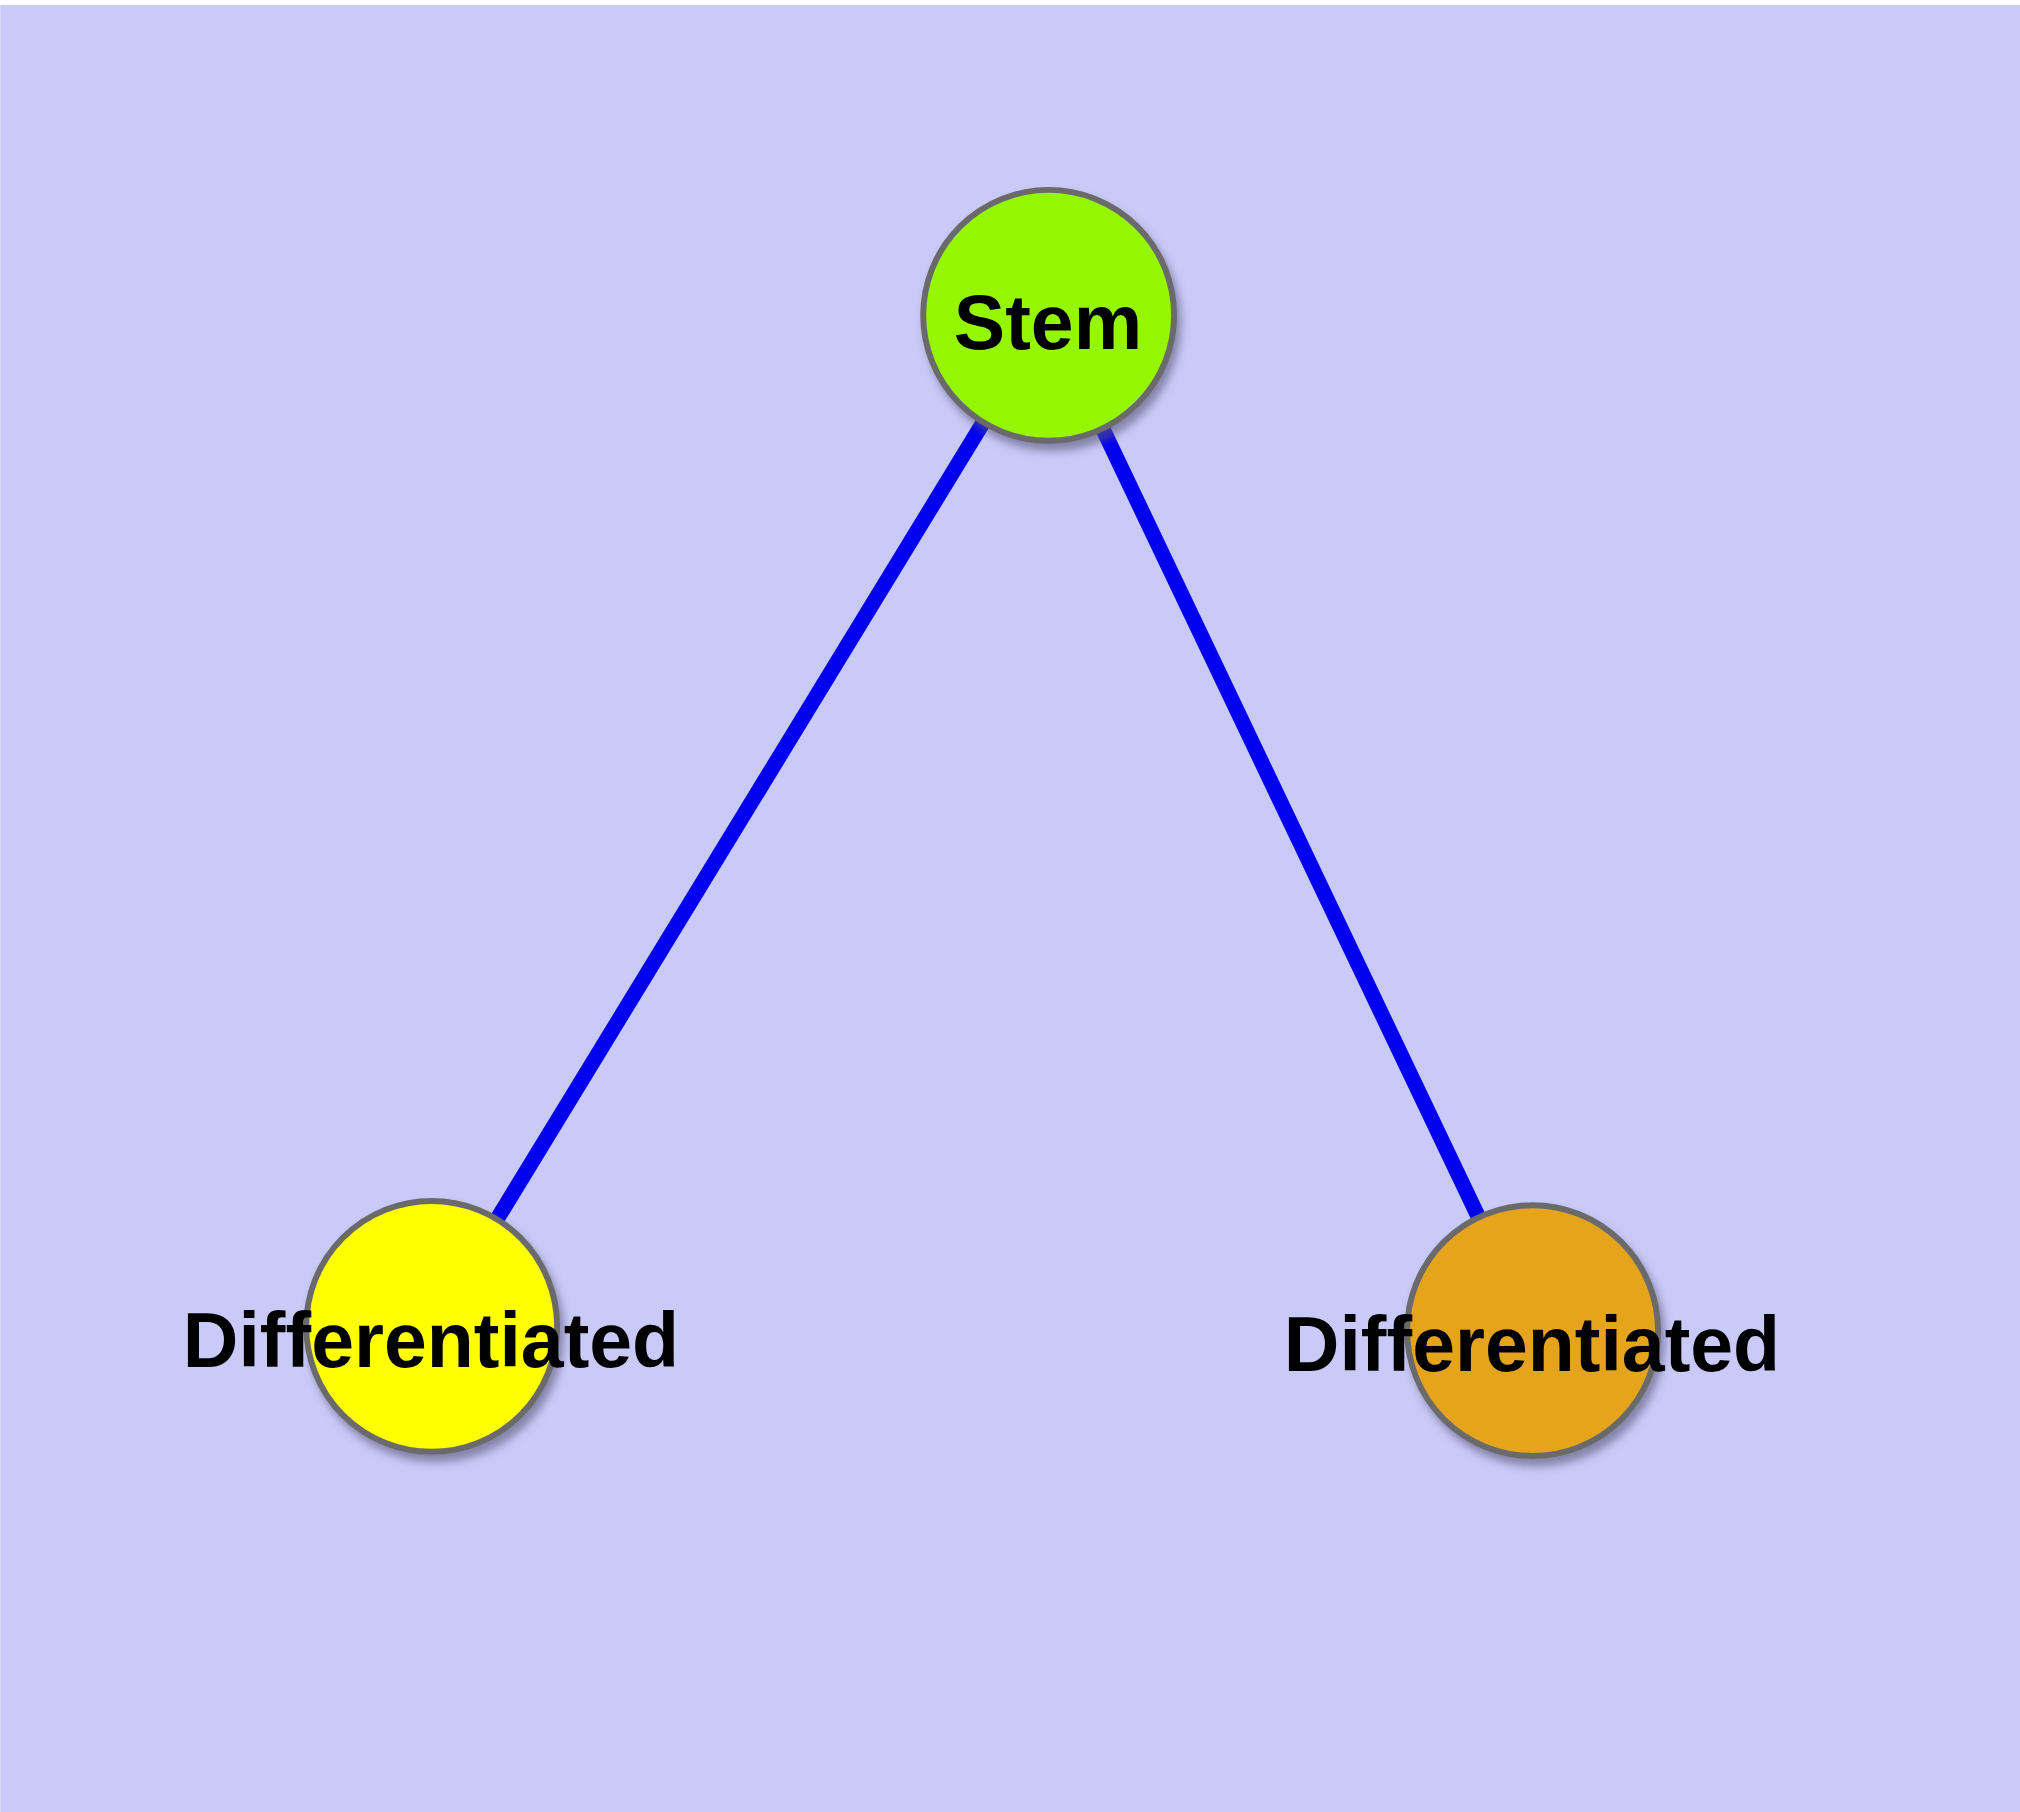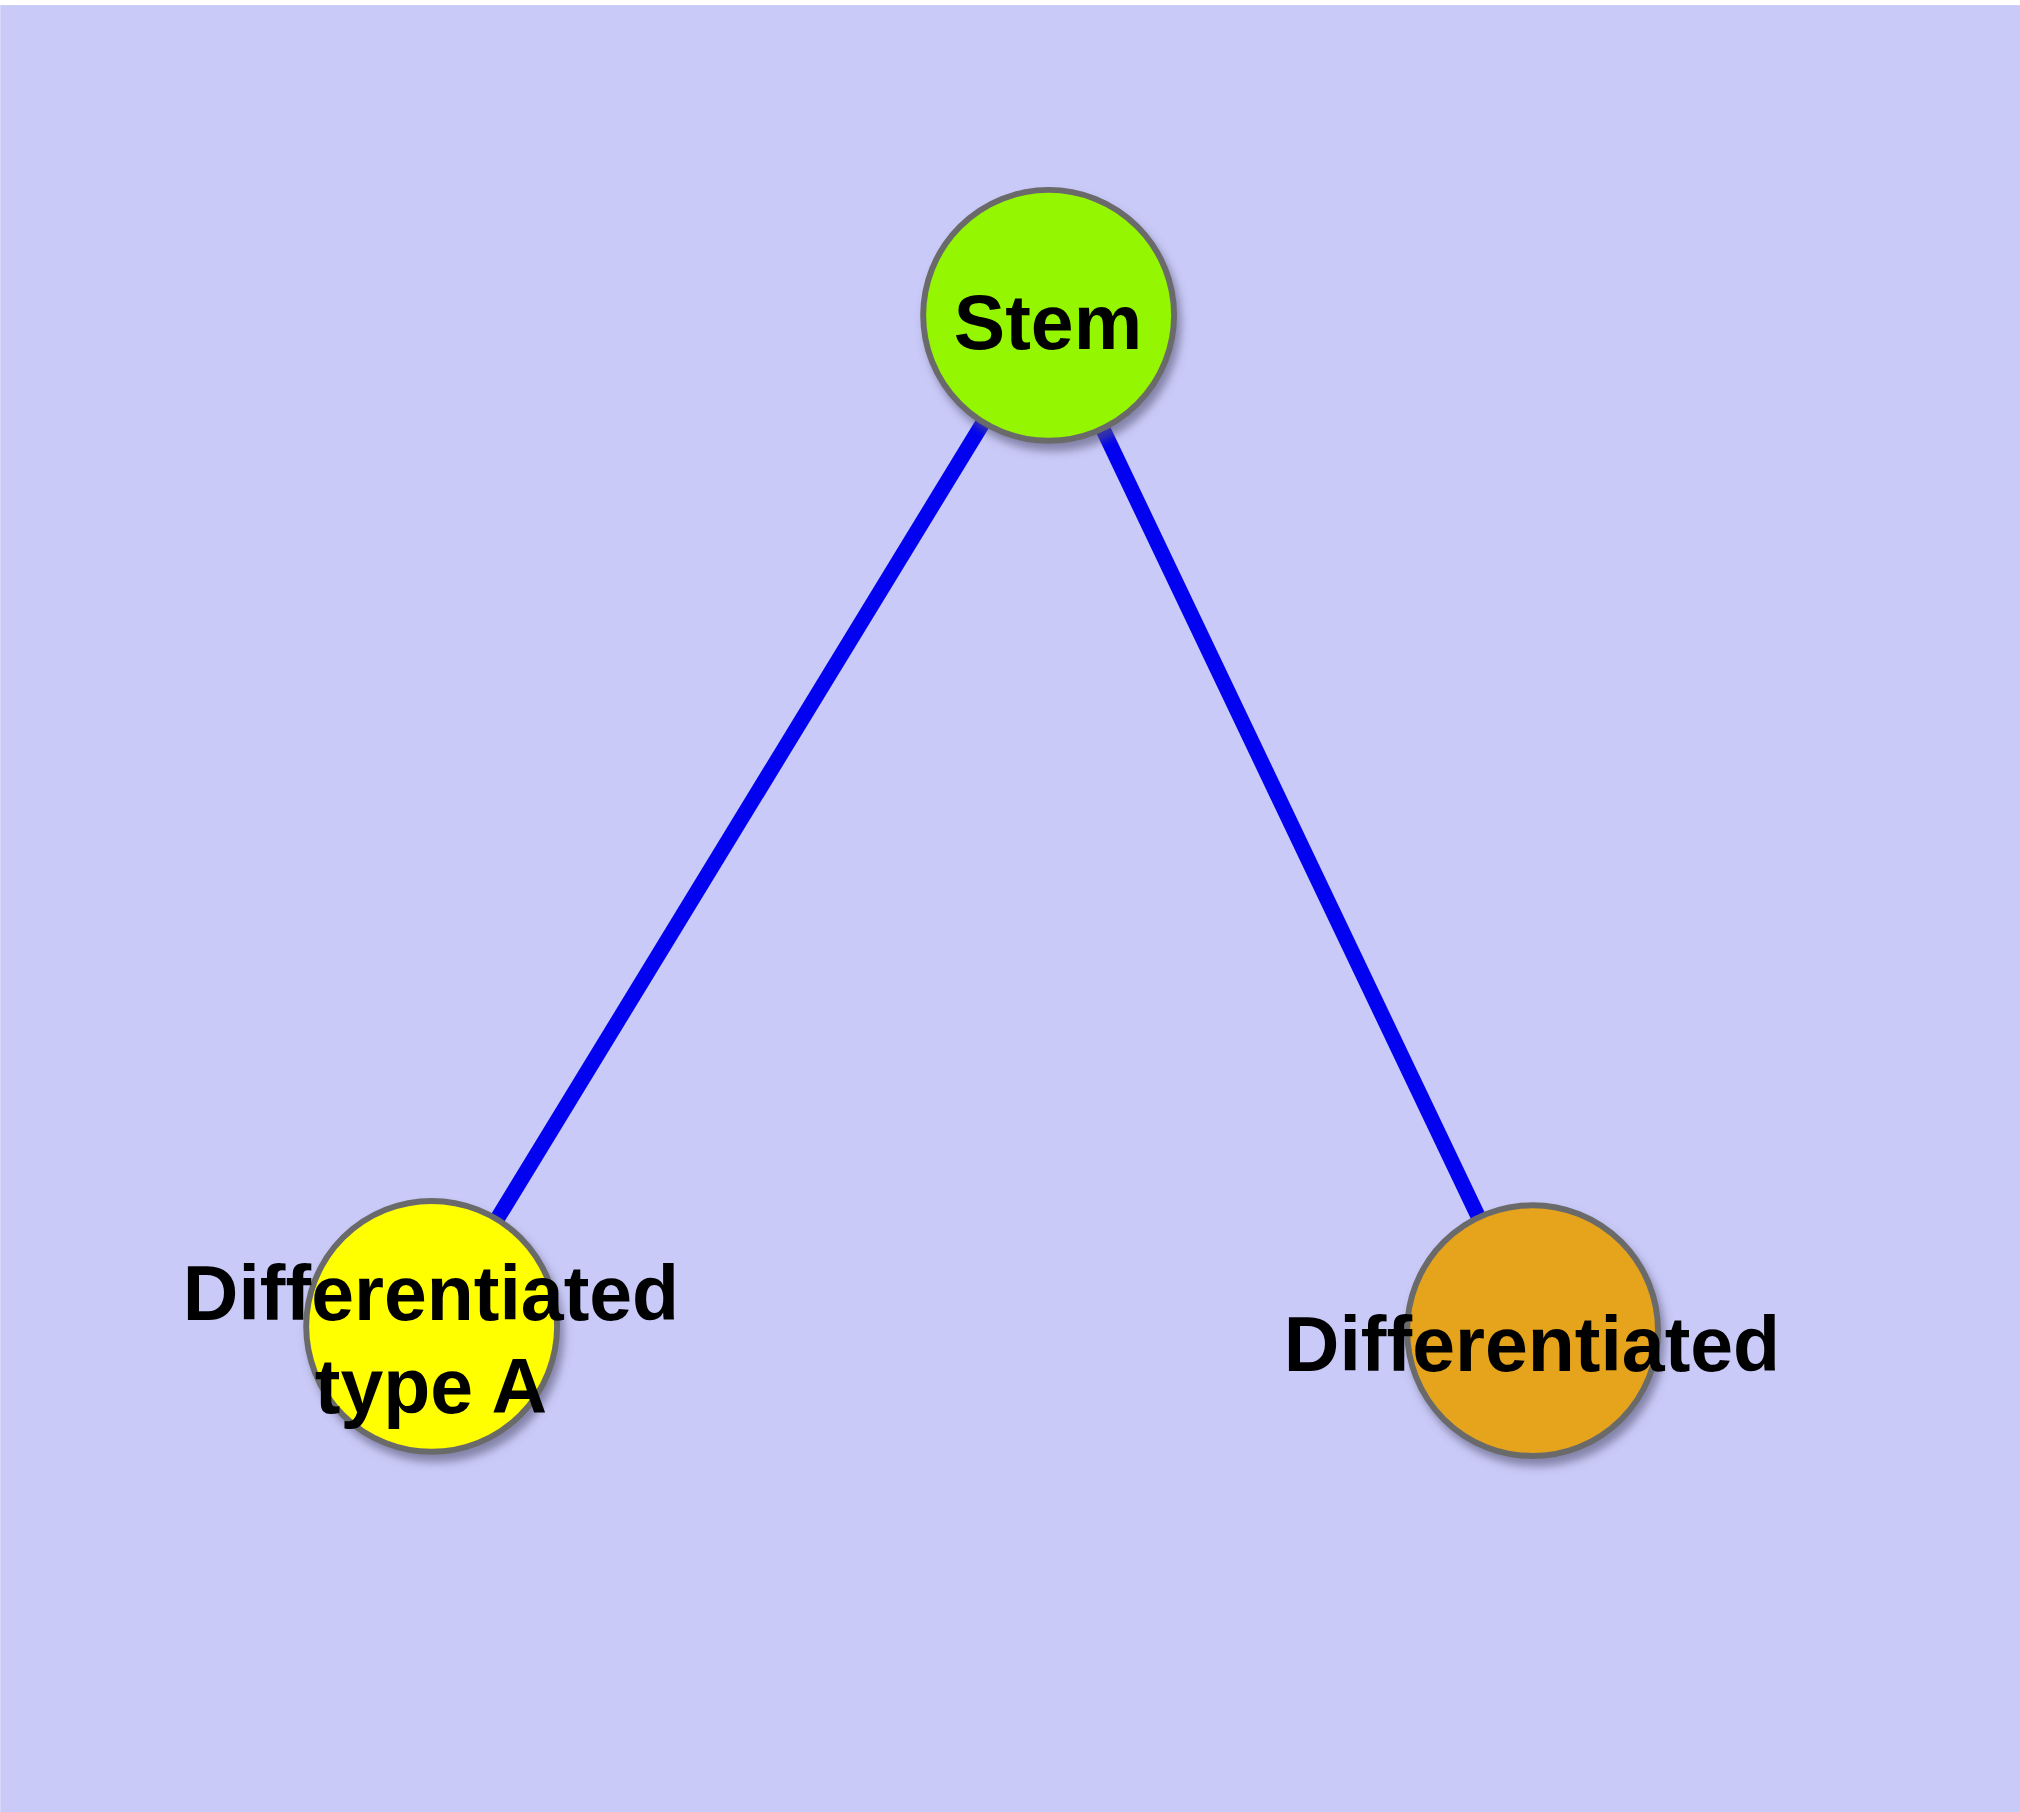--- a/index.html
+++ b/index.html
@@ -58,21 +58,20 @@
     <circle cx="509" cy="1565" r="148" stroke-width="7" filter="url(#nodeShadow)" fill="#FFFF00" stroke="#6B6B6B"></circle>
     <circle cx="1808" cy="1570" r="148" stroke-width="7" filter="url(#nodeShadow)" fill="#E6A31F" stroke="#6B6B6B"></circle>
   </svg>
 
   <div class="node-label" style="left:1048px; top:322px;">
     <span class="line">Stem</span>
   </div>
 
   <div class="node-label" style="left:431px; top:1340px;">
     <span class="line">Differentiated</span>
-    <span class="line">type A</span>
   </div>
 
   <div class="node-label" style="left:1532px; top:1344px;">
     <span class="line">Differentiated</span>
   </div>
 
 </div>
 
 
 </body></html>

